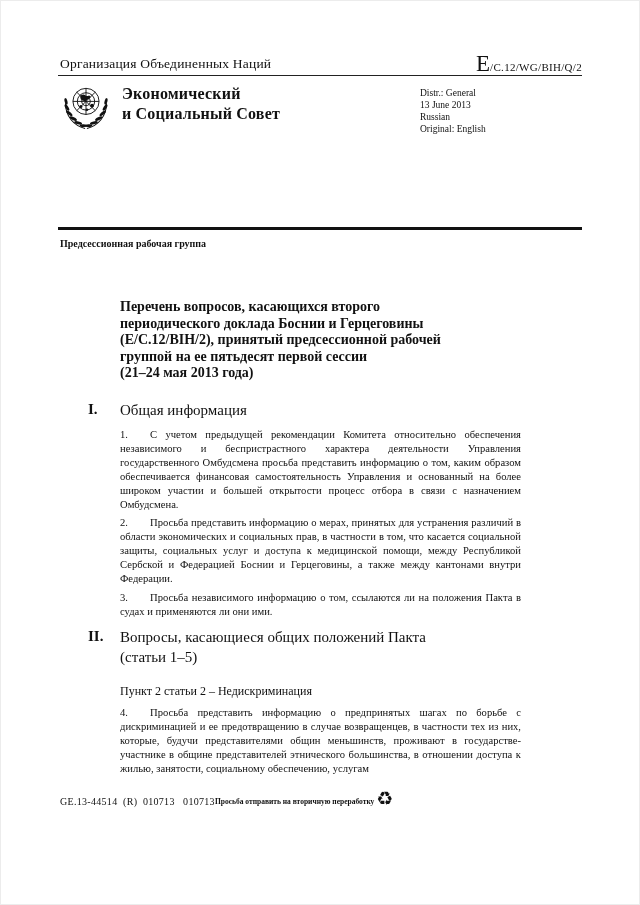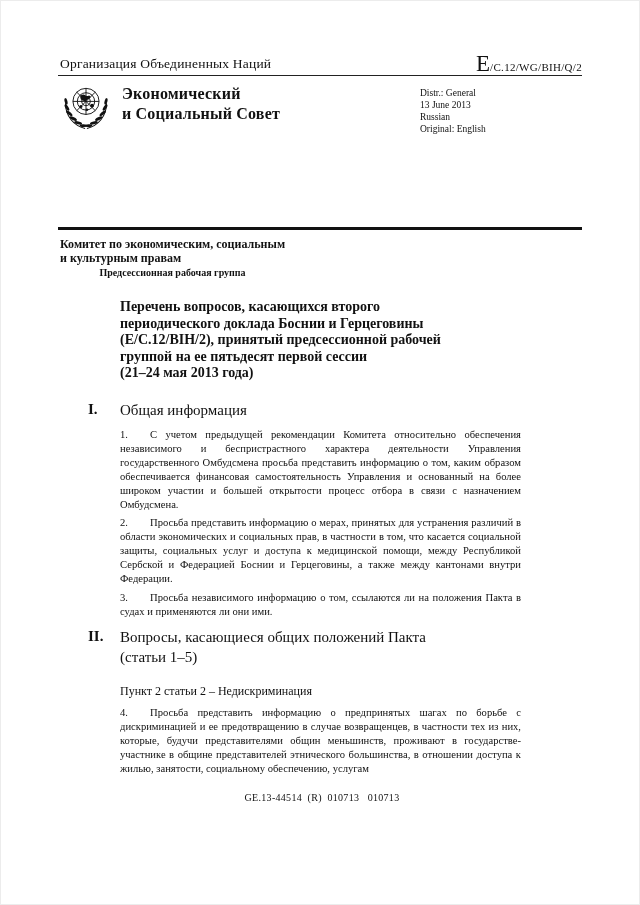--- a/index.html
+++ b/index.html
@@ -35,21 +35,21 @@
   
   .sec-head{position:absolute;left:88px;display:flex;}
   .sec-head .numeral{width:32px;flex:0 0 32px;font-size:15px;font-weight:bold;}
   .sec-head .sec-title{font-size:15px;font-weight:normal;line-height:1.33;white-space:pre-line;}
   .sub-head{position:absolute;left:120px;font-size:12px;font-weight:normal;}
 
   .para{position:absolute;left:120px;width:401px;font-size:10.6px;line-height:1.32;text-align:justify;}
   .para .pnum{display:inline-block;width:30px;}
 
   
-  .footer{position:absolute;left:60px;top:792px;width:524px;display:flex;justify-content:center;align-items:center;}
+  .footer{position:absolute;left:60px;top:792px;width:524px;display:flex;justify-content:flex-start;align-items:center;}
   .footer-ref{font-size:10px;white-space:pre;letter-spacing:.3px;}
   .recycle-wrap{display:flex;align-items:center;gap:2px;}
   .recycle-note{font-size:7.5px;font-weight:bold;}
   .recycle-glyph{font-family:"DejaVu Sans",sans-serif;font-size:19px;line-height:1;transform:translateY(-3px);}
 </style>
 </head>
 <body>
 
 <div class="page-border"></div>
 
@@ -93,22 +93,20 @@
 <div class="distr-block">
   <div>Distr.: General</div>
   <div>13 June 2013</div>
   <div>Russian</div>
   <div>Original: English</div>
 </div>
 
 <div class="rule-2"></div>
 
 <div class="committee">
-  <div class="committee-name">Комитет по экономическим, социальным
-и культурным правам</div>
   <div class="committee-subgroup">Предсессионная рабочая группа</div>
 </div>
 
 <div class="doc-title">Перечень вопросов, касающихся второго
 периодического доклада Боснии и Герцеговины
 (E/C.12/BIH/2), принятый предсессионной рабочей
 группой на ее пятьдесят первой сессии
 (21–24 мая 2013 года)</div>
 
 <div class="sec-head" style="top:401px;">
@@ -135,13 +133,17 @@
 </div>
 
 <div class="sub-head" style="top:684px;">Пункт 2 статьи 2 – Недискриминация</div>
 
 <div class="para" style="top:706px;">
   <span class="pnum">4.</span><span>Просьба представить информацию о предпринятых шагах по борьбе с дискриминацией и ее предотвращению в случае возвращенцев, в частности тех из них, которые, будучи представителями общин меньшинств, проживают в государстве-участнике в общине представителей этнического большинства, в отношении доступа к жилью, занятости, социальному обеспечению, услугам</span>
 </div>
 
 <div class="footer">
   <span class="footer-ref">GE.13-44514  (R)  010713   010713</span>
+  <span class="recycle-wrap">
+    <span class="recycle-note">Просьба отправить на вторичную переработку</span>
+    <span class="recycle-glyph">♻</span>
+  </span>
 </div>
 
 </body></html>

